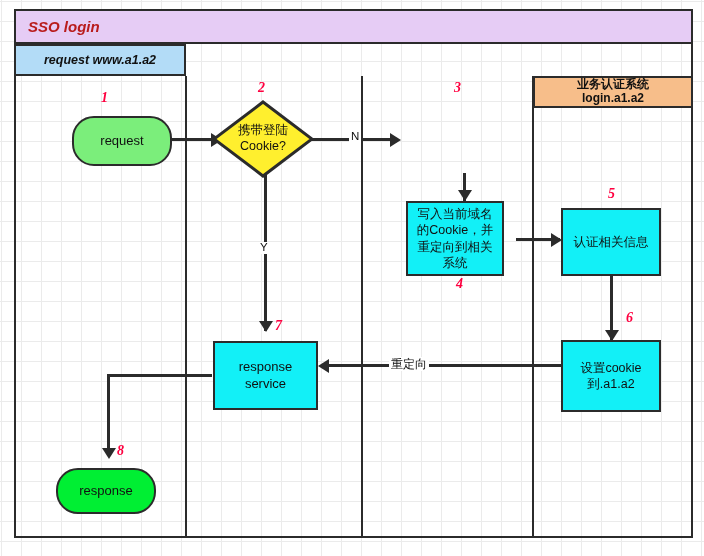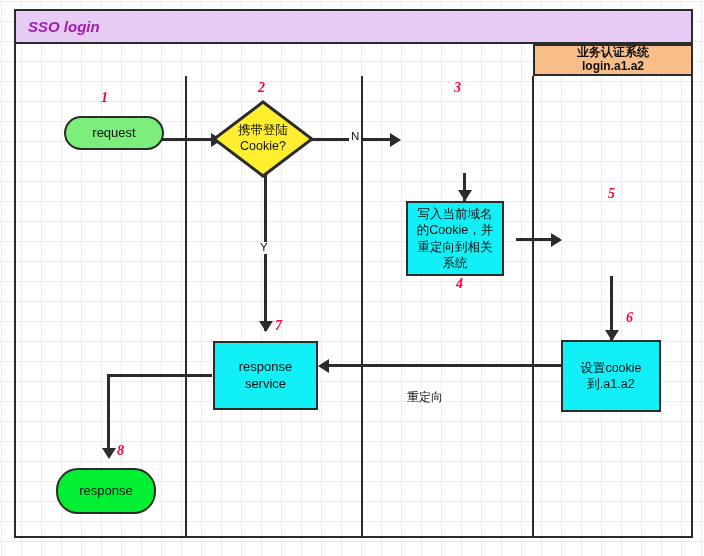--- a/index.html
+++ b/index.html
@@ -35,21 +35,21 @@
   }
   .pool-title {
     position: absolute;
     left: 14px;
     top: 9px;
     width: 679px;
     height: 35px;
     box-sizing: border-box;
     border: 2px solid #2b2b2b;
     background: #e6ccf5;
-    color: #a21caf;
+    color: #b91c1c;
     font-style: italic;
     font-weight: bold;
     font-size: 15px;
     display: flex;
     align-items: center;
     padding-left: 12px;
   }
 
   
   .lane-head {
@@ -170,24 +170,25 @@
 </style>
 </head>
 <body>
 
 <div id="canvas">
 
   <div class="pool"></div>
 
   <div class="pool-title">SSO login</div>
 
-
-
-
-  <div class="lane-head" style="left:533px; width:160px; background:#f7be8a; white-space:pre-line; font-size:12px;">业务认证系统
+  <div class="lane-head italic" style="left:14px; width:172px; background:#b3dcf7;">request www.a1.a2</div>
+
+
+
+  <div class="lane-head" style="left:533px; width:160px; background:#f7be8a; white-space:pre-line; font-size:12px;margin-top:32px;">业务认证系统
 login.a1.a2</div>
 
   <div class="lane-div" style="left:185px;"></div>
   <div class="lane-div" style="left:361px;"></div>
   <div class="lane-div" style="left:532px;"></div>
 
   <div class="conn h" style="left:155px; top:138px; width:58px;"></div>
   <div class="arrow right" style="left:211px; top:133px;"></div>
 
   <div class="conn h" style="left:310px; top:138px; width:82px;"></div>
@@ -198,46 +199,47 @@
   <div class="arrow down" style="left:458px; top:190px;"></div>
 
   <div class="conn h" style="left:516px; top:238px; width:44px;"></div>
   <div class="arrow right" style="left:551px; top:233px;"></div>
 
   <div class="conn v" style="left:610px; top:276px; height:64px;"></div>
   <div class="arrow down" style="left:605px; top:330px;"></div>
 
   <div class="conn h" style="left:325px; top:364px; width:236px;"></div>
   <div class="arrow left" style="left:318px; top:359px;"></div>
-  <div class="edge-label cn" style="left:405px; top:357px;margin-top:33px;">重定向</div>
+  <div class="edge-label cn" style="left:389px; top:357px;">重定向</div>
 
   <div class="conn v" style="left:264px; top:173px; height:158px;"></div>
   <div class="arrow down" style="left:259px; top:321px;"></div>
   <div class="edge-label" style="left:258px; top:242px;">Y</div>
 
   <div class="conn h" style="left:107px; top:374px; width:105px;"></div>
   <div class="conn v" style="left:107px; top:374px; height:82px;"></div>
   <div class="arrow down" style="left:102px; top:448px;"></div>
 
-  <div class="node terminator" style="left:64px; top:116px; width:100px; height:34px; background:#7bee7b;">request</div>
+  <div class="node terminator" style="left:72px; top:116px; width:100px; height:50px; background:#7bee7b;">request</div>
 
   <div class="diamond-wrap" style="left:212px; top:100px; width:102px; height:78px;">
     <svg class="diamond-shape" viewBox="0 0 102 78" preserveAspectRatio="none">
       <polygon points="51,2 100,39 51,76 2,39" fill="#ffef2e" stroke="#2b2b2b" stroke-width="3"></polygon>
     </svg>
     <div class="diamond-label" style="white-space:pre-line;">携带登陆
 Cookie?</div>
   </div>
 
 
   <div class="node cn" style="left:406px; top:201px; width:98px; height:75px; background:#12f0f7; white-space:pre-line;">写入当前域名
 的Cookie，并
 重定向到相关
 系统</div>
 
+  <div class="node cn" style="left:561px; top:208px; width:100px; height:68px; background:#12f0f7;">认证相关信息</div>
 
   <div class="node cn" style="left:561px; top:340px; width:100px; height:72px; background:#12f0f7; white-space:pre-line;">设置cookie
 到.a1.a2</div>
 
   <div class="node" style="left:213px; top:341px; width:105px; height:69px; background:#12f0f7; white-space:pre-line;">response
 service</div>
 
   <div class="node terminator" style="left:56px; top:468px; width:100px; height:46px; background:#00ef33;">response</div>
 
   <div class="step-num" style="left:101px; top:90px;">1</div>

